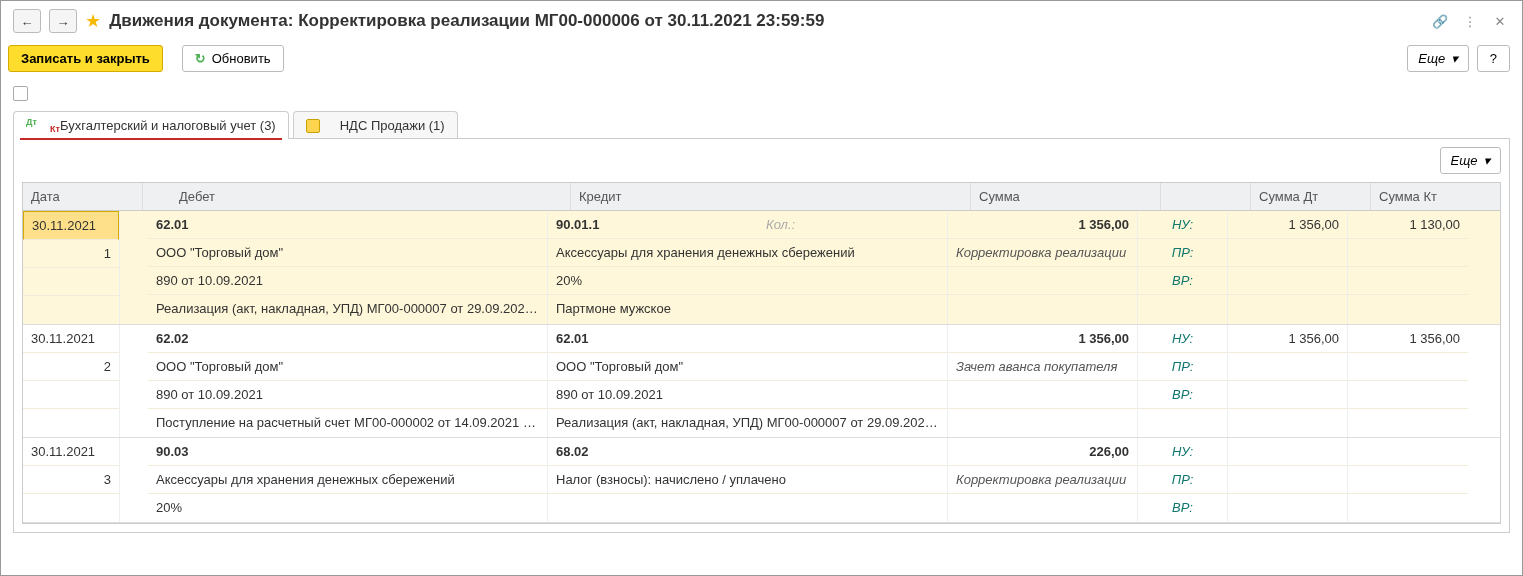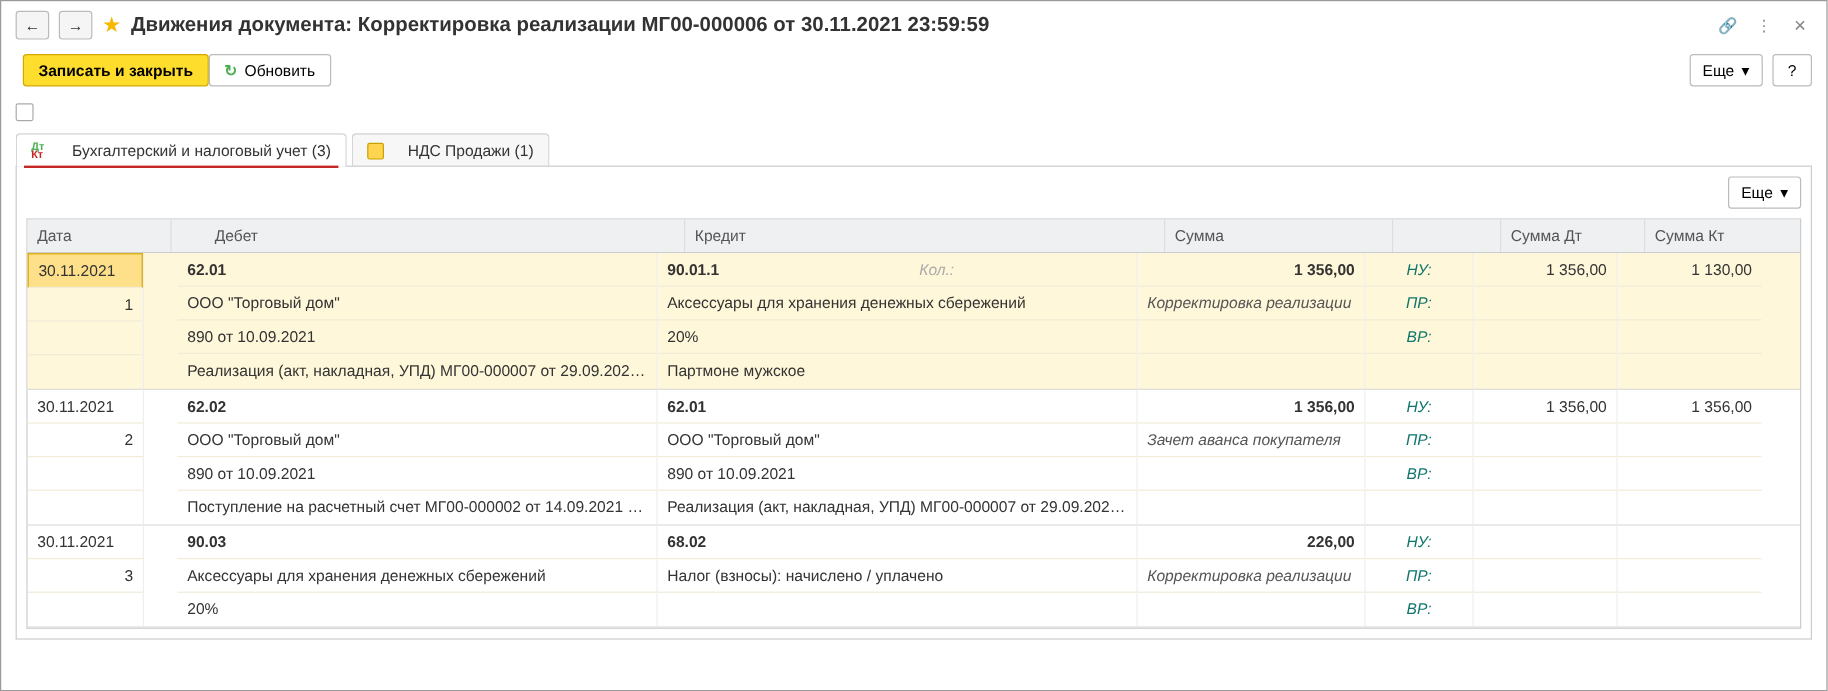--- a/index.html
+++ b/index.html
@@ -4,34 +4,34 @@
 <style>
 * { box-sizing: border-box; margin: 0; padding: 0; }
 body { font-family: Arial, sans-serif; font-size: 13px; color: #333; background: #fff; }
 .window { width: 1523px; height: 576px; border: 1px solid #999; position: relative; }
 .titlebar { display: flex; align-items: center; padding: 8px 12px; gap: 8px; }
 .nav-btn { width: 28px; height: 24px; border: 1px solid #bbb; background: #f5f5f5; border-radius: 3px; display: flex; align-items: center; justify-content: center; cursor: pointer; }
 .star-icon { color: #f6b900; font-size: 18px; }
 .title-text { font-size: 17px; font-weight: bold; color: #333; }
 .title-right { margin-left: auto; display: flex; gap: 10px; align-items: center; }
 .icon-btn { width: 20px; height: 20px; cursor: pointer; color: #888; display:flex; align-items:center; justify-content:center; }
-.toolbar { display: flex; align-items: center; padding: 4px 12px 10px 18px; gap: 0; }
+.toolbar { display: flex; align-items: center; padding: 4px 12px 10px 7px; gap: 19px; }
 .btn { border: 1px solid #bbb; background: #fff; padding: 5px 12px; border-radius: 3px; cursor: pointer; font-size: 13px; display:flex; align-items:center; gap:6px; }
 .btn-primary { background: #ffdd2d; border-color: #d4a900; font-weight: bold; }
 .toolbar-right { margin-left: auto; display: flex; gap: 8px; }
-.btn-more { padding: 5px 10px; }
+.btn-more { padding: 5px 10px; font-style: italic; }
 .checkbox-row { padding: 4px 12px 10px 12px; display: flex; align-items: center; gap: 6px; }
 .checkbox { width: 15px; height: 15px; border: 1px solid #aaa; border-radius: 2px; }
 .tabs { display: flex; padding: 0 12px; }
 .tab { border: 1px solid #ccc; border-bottom: none; padding: 6px 12px; background: #f7f7f7; border-radius: 4px 4px 0 0; margin-right: 4px; display: flex; align-items: center; gap: 20px; cursor: pointer; position: relative; }
 .tab.active { background: #fff; z-index: 2; }
 .tab.active::after { content:""; position:absolute; left:6px; right:6px; bottom:-1px; height:2px; background:#c62828; }
 .tab-icon-acc { width:14px; height:14px; font-size:9px; line-height:7px; }
 .tab-icon-acc .dt{ color:#4caf50; font-weight:bold; }
-.tab-icon-acc .kt{ color:#c62828; font-weight:bold; }
+.tab-icon-acc .kt{ color:#c62828; font-weight:bold;margin-left:24px; }
 .tab-icon-vat { width:14px; height:14px; background:#ffd54f; border:1px solid #c9a200; border-radius:2px; }
 .tab-panel { border: 1px solid #ccc; margin: 0 12px 12px 12px; padding: 8px; position: relative; top:-1px; }
 .panel-more { display:flex; justify-content:flex-end; margin-bottom:8px; }
 .grid { border:1px solid #ccc; width:100%; }
 .grid-header { display:flex; background:#eef0f2; border-bottom:1px solid #ccc; }
 .grid-header > div { padding:6px 8px; border-right:1px solid #ddd; font-size:13px; color:#555; }
 .col-date { width:120px; }
 .col-debit { width:400px;margin-left:28px; }
 .col-credit { width:400px; }
 .col-sum { width:190px; text-align:left; }

